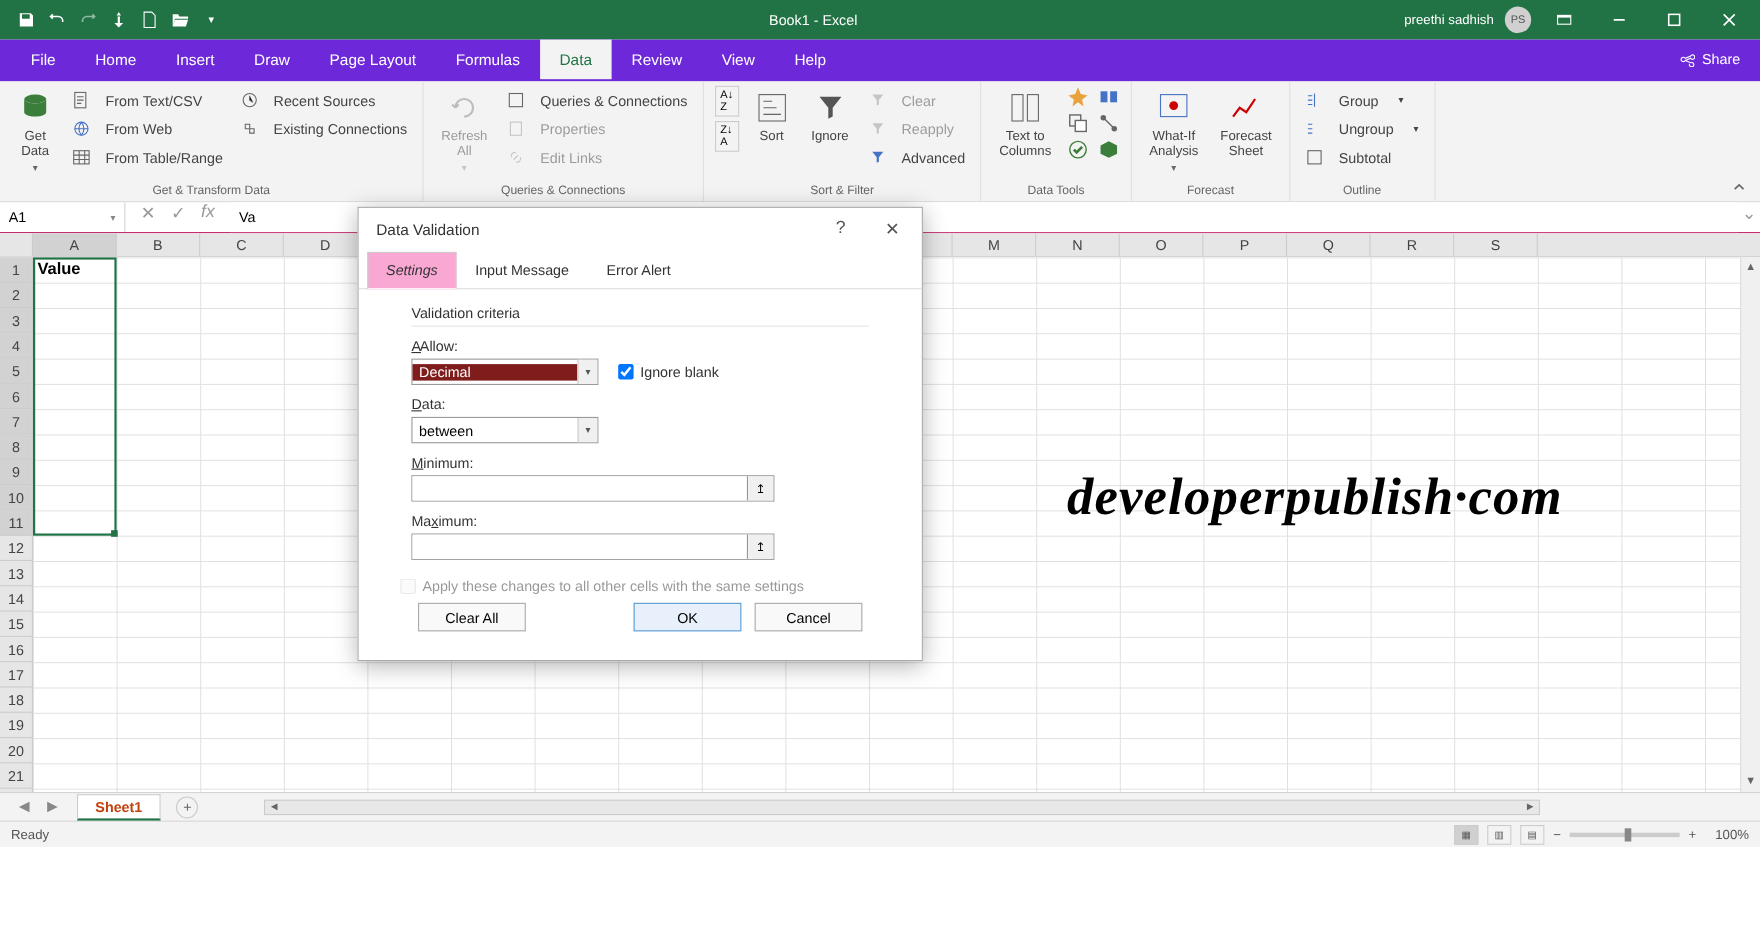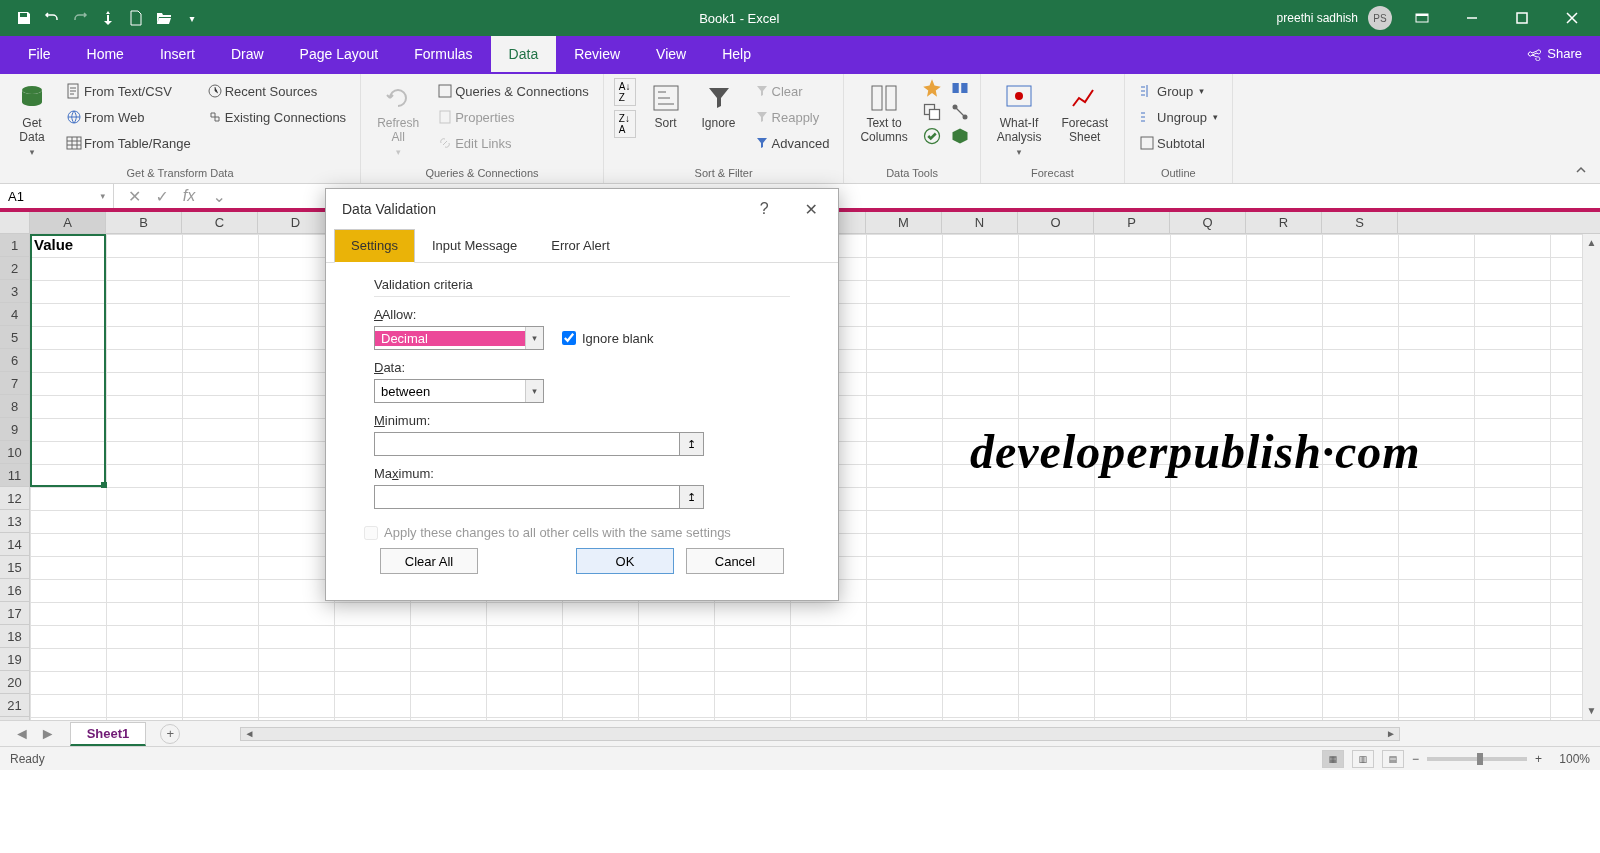--- a/index.html
+++ b/index.html
@@ -21,28 +21,28 @@
 .tellme { display: flex; align-items: center; gap: 8px; color: #fff; padding: 10px 18px; font-size: 14px; }
 .share-btn { margin-left: auto; color: #fff; padding: 10px 18px; display: flex; align-items: center; gap: 6px; font-size: 13px; }
 
 
 .ribbon { background: #f3f3f3; border-bottom: 1px solid #d4d4d4; height: 110px; display: flex; }
 .ribbon-group { border-right: 1px solid #e0e0e0; padding: 4px 10px 2px; display: flex; flex-direction: column; justify-content: space-between; }
 .ribbon-group-content { display: flex; gap: 8px; align-items: flex-start; }
 .ribbon-group-label { text-align: center; font-size: 11px; color: #666; padding: 2px 0; }
 .ribbon-btn-big { display: flex; flex-direction: column; align-items: center; gap: 2px; padding: 4px 6px; cursor: pointer; font-size: 12px; color: #444; }
 .ribbon-btn-big .icon { width: 32px; height: 32px; }
-.ribbon-btn-sm { display: flex; align-items: center; gap: 2px; padding: 2px 4px; cursor: pointer; font-size: 13px; color: #444; height: 26px; }
+.ribbon-btn-sm { display: flex; align-items: center; gap: 14px; padding: 2px 4px; cursor: pointer; font-size: 13px; color: #444; height: 26px; }
 .ribbon-btn-sm .icon { width: 16px; height: 16px; }
 .ribbon-col { display: flex; flex-direction: column; }
 .collapse-ribbon { margin-left: auto; padding: 6px 12px; align-self: flex-end; cursor: pointer; color: #666; }
 .disabled { opacity: 0.5; }
 
 
-.formula-bar { height: 28px; border-bottom: 4px solid #be185d; display: flex; align-items: center; background: #fff; }
+.formula-bar { height: 28px; border-bottom: 1px solid #be185d; display: flex; background: #fff; }
 .namebox { width: 114px; border-right: 1px solid #d4d4d4; padding: 0 8px; font-size: 13px; display: flex; align-items: center; justify-content: space-between; height: 100%; }
 .fb-btns { display: flex; gap: 14px; padding: 0 14px; color: #999; }
 .fb-input { flex: 1; padding: 0 8px; font-size: 13px; border: none; outline: none; }
 .fb-expand { width: 20px; text-align: center; color: #999; cursor: pointer; }
 
 
 .grid-area { position: relative; height: 508px; overflow: hidden; }
 .col-headers { display: flex; background: #e6e6e6; border-bottom: 1px solid #ccc; height: 22px; }
 .corner { width: 30px; background: #e6e6e6; border-right: 1px solid #ccc; }
 .col-h { width: 76px; border-right: 1px solid #ccc; text-align: center; font-size: 13px; color: #444; line-height: 22px; }
@@ -55,48 +55,48 @@
 .cell-a1 { position: absolute; left: 0; top: 0; width: 76px; height: 23px; font-weight: bold; font-size: 15px; padding: 2px 4px; }
 .selection { position: absolute; left: 0; top: 0; width: 76px; height: 253px; border: 2px solid #217346; pointer-events: none; }
 .selection::after { content:''; position: absolute; right: -3px; bottom: -3px; width: 6px; height: 6px; background: #217346; }
 .watermark { position: absolute; left: 940px; top: 190px; font-family: 'Brush Script MT', cursive; font-size: 48px; font-style: italic; color: #000; font-weight: bold; letter-spacing: 1px; }
 .vscroll { position: absolute; right: 0; top: 22px; width: 18px; bottom: 0; background: #f0f0f0; border-left: 1px solid #ddd; }
 .vscroll-up, .vscroll-down { height: 18px; text-align: center; font-size: 10px; color: #666; line-height: 18px; cursor: pointer; }
 
 
 .sheet-bar { height: 26px; background: #f3f3f3; border-top: 1px solid #d4d4d4; display: flex; align-items: center; }
 .sheet-nav { display: flex; gap: 10px; padding: 0 14px; color: #888; }
-.sheet-tab { background: #fff; border: 1px solid #ccc; border-bottom: 2px solid #217346; padding: 3px 16px; font-size: 13px; font-weight: 600; color: #701a75; }
+.sheet-tab { background: #fff; border: 1px solid #ccc; border-bottom: 2px solid #217346; padding: 3px 16px; font-size: 13px; font-weight: 600; color: #c2410c; }
 .sheet-add { width: 20px; height: 20px; border: 1px solid #ccc; border-radius: 50%; margin-left: 14px; display: flex; align-items: center; justify-content: center; font-size: 13px; color: #666; cursor: pointer; }
 .hscroll { flex: 1; margin: 0 200px 0 60px; height: 14px; background: #e8e8e8; border: 1px solid #ccc; display: flex; align-items: center; }
 .hscroll-btn { width: 16px; text-align: center; font-size: 10px; color: #666; cursor: pointer; }
 
 
 .statusbar { height: 24px; background: #f3f3f3; border-top: 1px solid #d4d4d4; display: flex; align-items: center; font-size: 12px; color: #555; padding: 0 10px; }
 .statusbar-right { margin-left: auto; display: flex; align-items: center; gap: 8px; }
 .view-btn { width: 22px; height: 18px; border: 1px solid #ccc; cursor: pointer; display: flex; align-items: center; justify-content: center; font-size: 9px; }
 .view-btn.active { background: #d0d0d0; }
 .zoom-slider { width: 100px; height: 4px; background: #ccc; position: relative; }
 .zoom-slider::after { content:''; position: absolute; left: 50%; top: -4px; width: 6px; height: 12px; background: #888; }
 
 
 .dialog { position: absolute; left: 325px; top: 188px; width: 514px; background: #fff; border: 1px solid #aaa; box-shadow: 0 4px 20px rgba(0,0,0,0.3); }
 .dialog-title { height: 40px; display: flex; align-items: center; padding: 16px 16px; font-size: 14px; color: #333; }
 .dialog-title-btns { margin-left: auto; display: flex; gap: 28px; }
 .dialog-close { cursor: pointer; font-size: 16px; color: #555; padding: 4px; }
 .dialog-tabs { display: flex; padding: 0 8px; border-bottom: 1px solid #ddd; }
 .dialog-tab { padding: 8px 16px; font-size: 13px; color: #333; cursor: pointer; border: 1px solid transparent; }
-.dialog-tab.active { border: 1px solid #ccc; border-bottom: 1px solid #fff; background: #eab308; margin-bottom: -1px; }
+.dialog-tab.active { border: 1px solid #ccc; border-bottom: 1px solid #fff; background: #f9a8d4; margin-bottom: -1px; font-style: italic; }
 .dialog-body { padding: 14px 48px 12px; }
 .dialog-section-title { font-size: 13px; color: #333; margin-bottom: 10px; border-bottom: 1px solid #e4e4e4; padding-bottom: 4px; }
 .form-label { font-size: 13px; color: #333; margin-bottom: 4px; display: block; }
 .form-row { display: flex; align-items: center; gap: 18px; margin-bottom: 10px; }
 .combo { width: 170px; height: 24px; border: 1px solid #999; display: flex; align-items: center; font-size: 13px; }
 .combo-val { flex: 1; padding: 0 6px; }
-.combo-val.selected { background: #ec4899; color: #fff; }
+.combo-val.selected { background: #7f1d1d; color: #fff; }
 .combo-btn { width: 18px; height: 100%; border-left: 1px solid #ccc; background: #f0f0f0; text-align: center; font-size: 9px; line-height: 22px; color: #555; cursor: pointer; }
 .checkbox-row { display: flex; align-items: center; gap: 6px; font-size: 13px; color: #333; }
 .checkbox-row input { width: 14px; height: 14px; }
 .text-input-row { display: flex; width: 330px; height: 24px; border: 1px solid #999; }
 .text-input-row input { flex: 1; border: none; outline: none; padding: 0 6px; }
 .ref-btn { width: 24px; border-left: 1px solid #999; background: #f0f0f0; text-align: center; cursor: pointer; display: flex; align-items: center; justify-content: center; font-size: 11px; }
 .dialog-footer { display: flex; gap: 12px; padding: 8px 6px 14px; }
 .dlg-btn { width: 98px; height: 26px; border: 1px solid #aaa; background: #f9f9f9; font-size: 13px; cursor: pointer; }
 .dlg-btn.primary { background: #e8f0fb; border: 1px solid #5b9bd5; }
 
@@ -431,20 +431,21 @@
 <div class="formula-bar">
   <div class="namebox">
     <span>A1</span>
     <span style="font-size:9px;color:#888">▾</span>
   </div>
   <div class="fb-btns">
     <span>✕</span>
     <span>✓</span>
     <span style="font-style:italic">fx</span>
   </div>
+  <input class="fb-input" value="Va" style="">
   <div class="fb-expand">⌄</div>
 </div>
 
 <div class="grid-area">
   <div class="col-headers">
     <div class="corner"></div>
     <div class="col-h sel">A</div>
     <div class="col-h">B</div>
     <div class="col-h">C</div>
     <div class="col-h">D</div>

